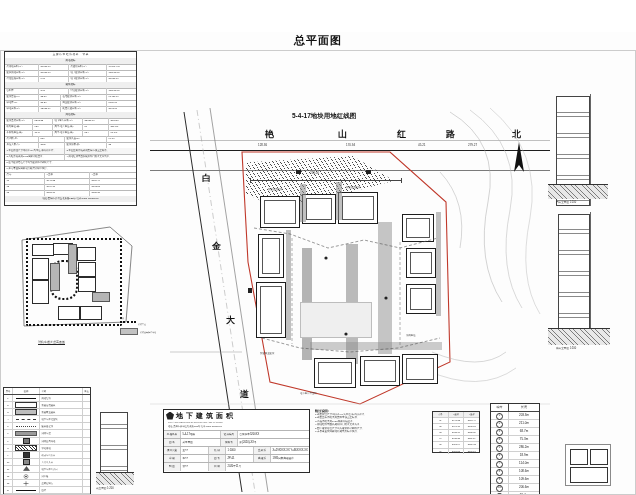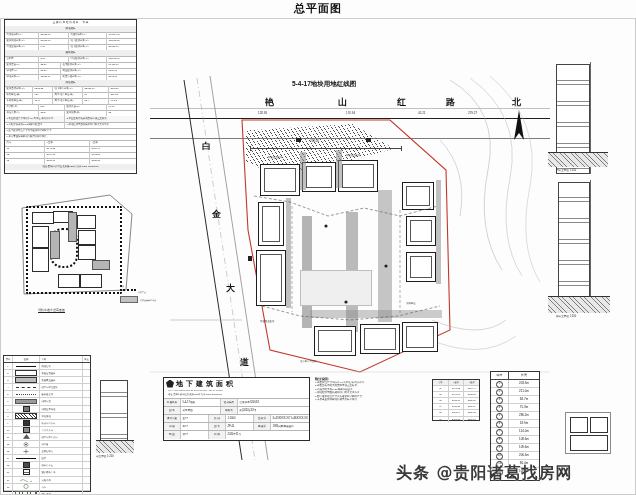--- a/index.html
+++ b/index.html
@@ -1,19 +1,19 @@
 <!DOCTYPE html>
 <html><head>
 <meta charset="utf-8">
 <style>
   html,body{margin:0;padding:0;background:#ffffff;}
   body{width:636px;height:495px;overflow:hidden;position:relative;
        font-family:"Liberation Sans","DejaVu Sans",sans-serif;color:#1b1b1b;}
 
-  #sheet{position:absolute;inset:0;background:#fdfdfd;}
+  #sheet{position:absolute;inset:0;background:#fdfdfd;margin-top:32px;}
 
   
   .page-title{position:absolute;left:0;right:0;top:1px;text-align:center;
       font-family:"DejaVu Serif","Liberation Serif",serif;
       font-size:11px;font-weight:700;letter-spacing:1px;color:#111;}
   .title-rule{position:absolute;left:0;right:0;top:18px;height:1px;background:#d8d8d8;}
 
   
   .ln{position:absolute;background:#1e1e1e;}
   .hl{height:1px;}

